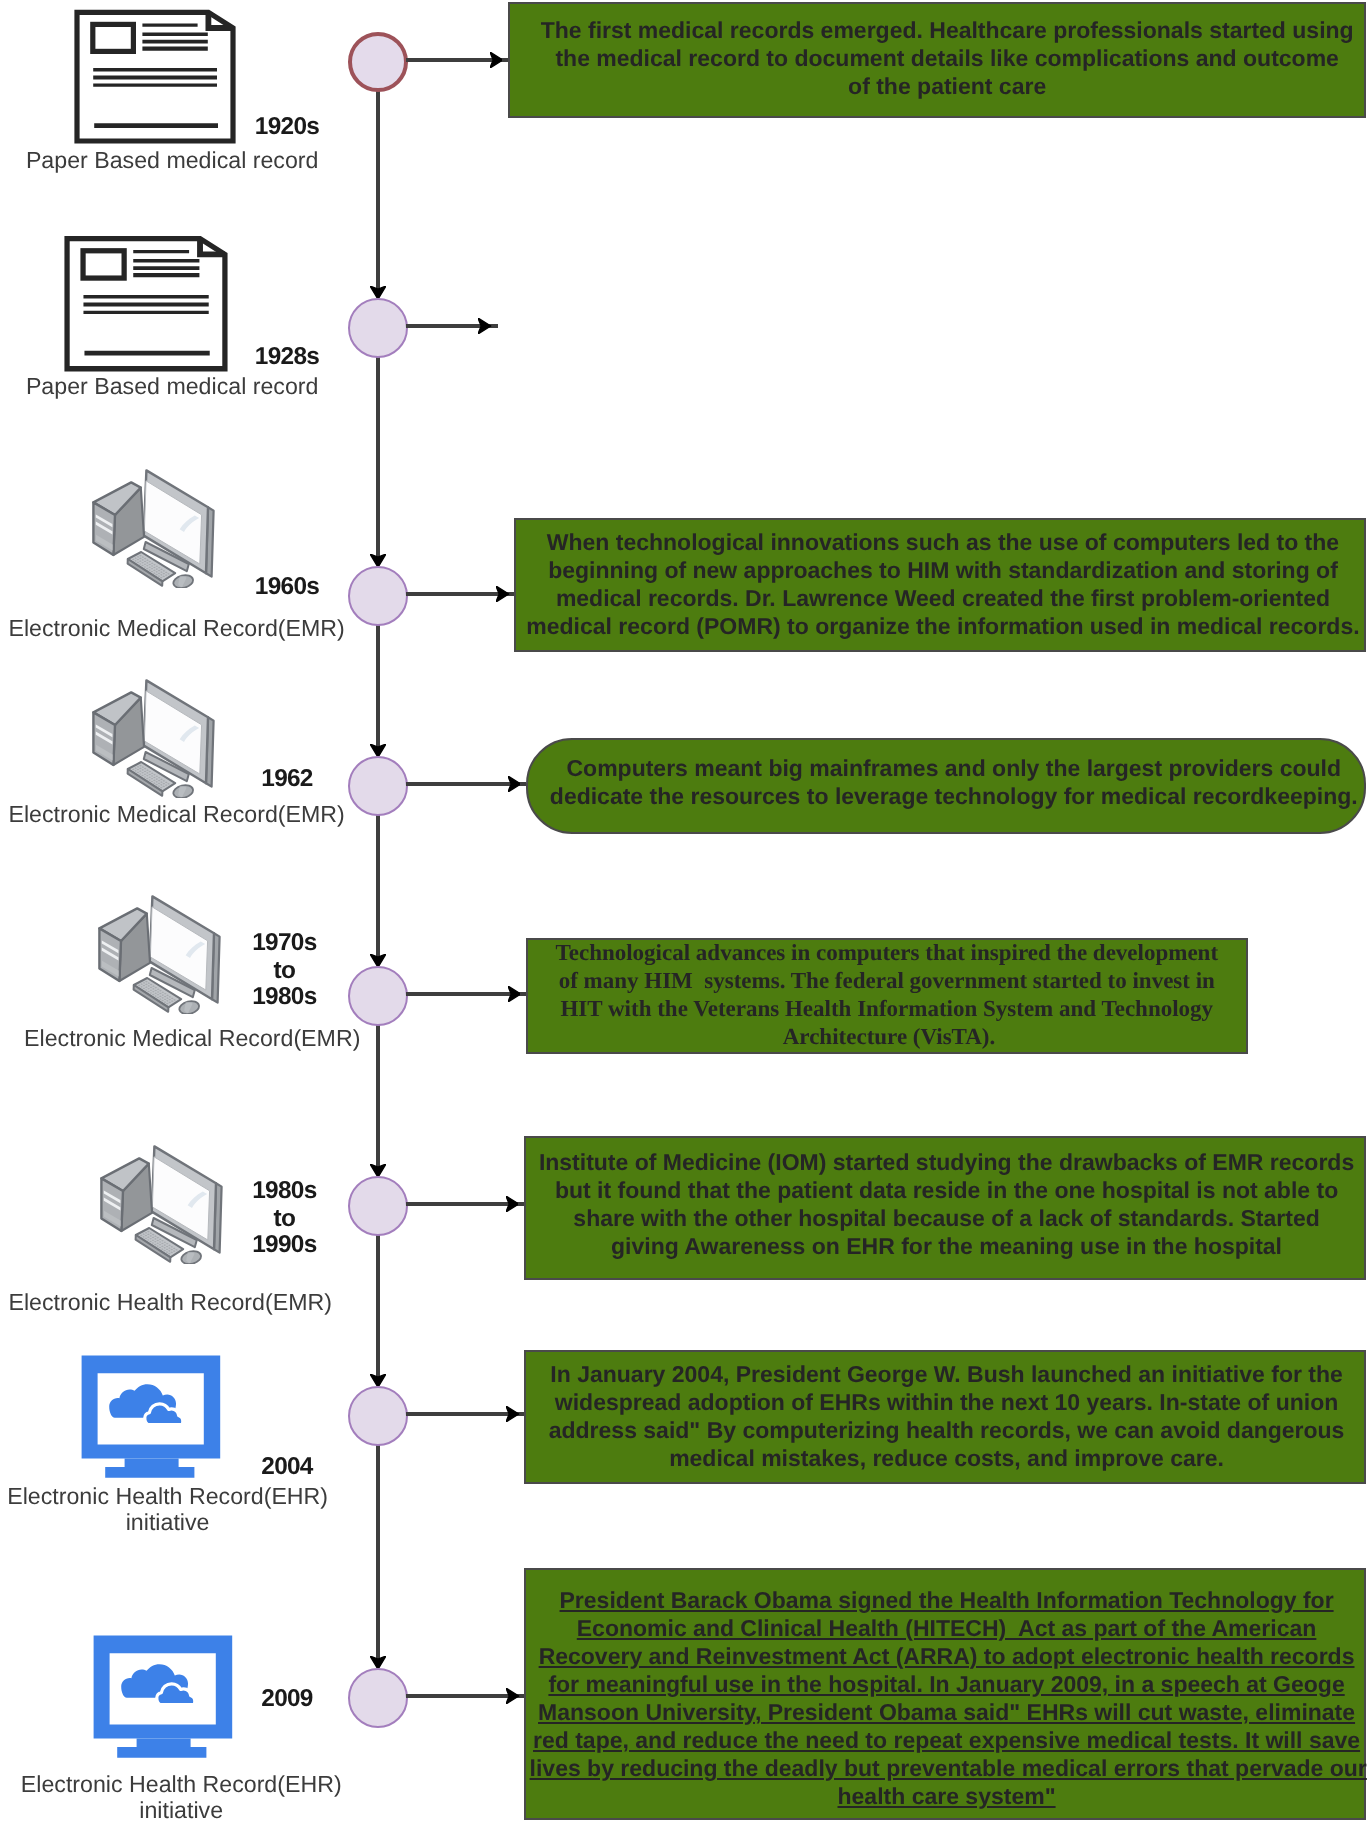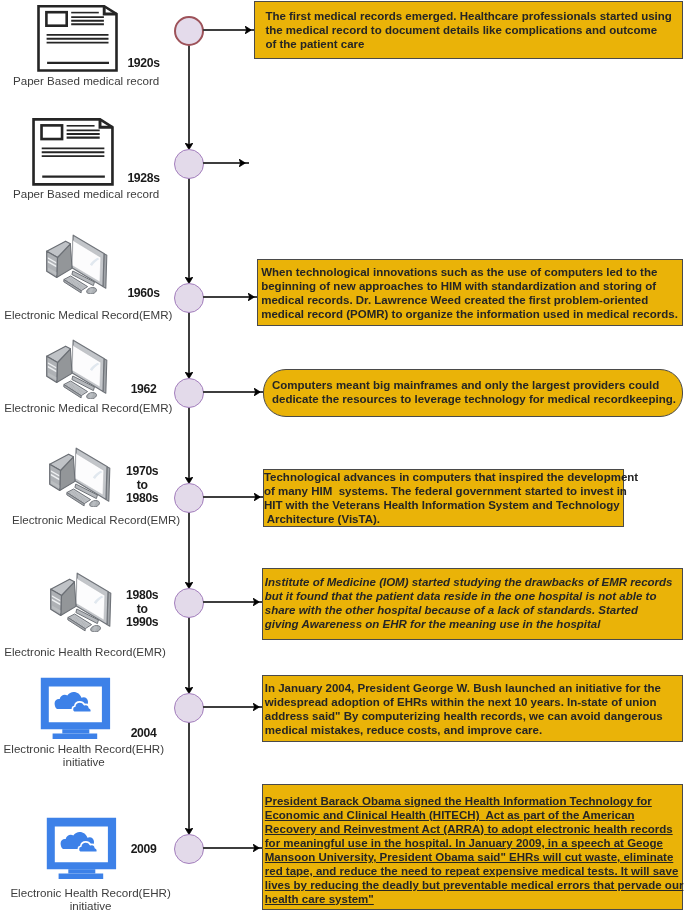--- a/index.html
+++ b/index.html
@@ -13,22 +13,22 @@
   .node{position:absolute;width:30px;height:30px;border-radius:50%;
         background:#e3daea;border:1.6px solid #a37ebd;box-sizing:border-box;}
   .node.first{border-color:#9d5259;border-width:2px;background:#e4dbeb;}
 
   
   .harrow{position:absolute;height:1.5px;background:#3e3e3e;}
   .harrow > svg{position:absolute;right:2.9px;top:50%;
         transform:translateY(-50%);display:block;}
 
   
-  .tbox{position:absolute;box-sizing:border-box;background:#eab308;
-        border:1.5px solid #4a4a4a;}
+  .tbox{position:absolute;box-sizing:border-box;background:#4d7c0f;
+        border:1.5px solid #4a4a4a;text-align:center;}
   .tbox p{margin:0;font-size:11.5px;line-height:14px;color:#252525;
           font-weight:bold;white-space:pre;letter-spacing:0;}
 
   
   .year{position:absolute;font-weight:bold;font-size:12.2px;color:#1a1a1a;
         text-align:center;line-height:13.6px;white-space:pre;letter-spacing:-0.35px;}
   .caption{position:absolute;font-size:11.6px;color:#3c3c3c;text-align:center;
            line-height:12.6px;white-space:pre;}
   .iconbox{position:absolute;}
   .spine-arrow{position:absolute;left:184.8px;width:8px;height:6.6px;line-height:0;}
@@ -265,21 +265,21 @@
     <div class="spine" style="top: 511.5px; height: 75.5px;"></div>
     <div class="spine-arrow" style="top: 581.5px;"><svg width="8" height="6.6" viewBox="0 0 8 6.6">
         <path d="M4 6.6 L0 0 L4 1.6 L8 0 Z" fill="#000" stroke="#000" stroke-width="0.7" stroke-linejoin="round"></path>
       </svg></div>
     <div class="node" style="left: 174px; top: 482.5px;"></div>
     <div class="harrow" style="left: 203px; top: 496.4px; width: 59.9px;">
       <svg width="6.4" height="8" viewBox="0 0 6.4 8">
         <path d="M6.4 4 L0 8 L1.6 4 L0 0 Z" fill="#000" stroke="#000" stroke-width="0.7" stroke-linejoin="round"></path>
       </svg>
     </div>
-    <div class="tbox" style="left: 262.9px; top: 469.4px; width: 361px; height: 57.5px;">
+    <div class="tbox" style="left: 262.9px; top: 469.4px; width: 361px; height: 57.5px; font-family: Liberation Serif, serif;">
       <p>Technological advances in computers that inspired the development
 of many HIM  systems. The federal government started to invest in
 HIT with the Veterans Health Information System and Technology
  Architecture (VisTA).</p>
     </div>
     <div class="iconbox" style="left: 38.7px; top: 438.6px; width: 80px; height: 68px;"><svg width="100%" height="100%" viewBox="0 0 80 68" preserveAspectRatio="xMidYMid meet">
         <use href="#icon-desktop"></use>
       </svg></div>
     <div class="year" style="left: 102.2px; top: 465px; width: 80px;">1970s
 to
@@ -289,21 +289,21 @@
     <div class="spine-arrow" style="top: 686.5px;"><svg width="8" height="6.6" viewBox="0 0 8 6.6">
         <path d="M4 6.6 L0 0 L4 1.6 L8 0 Z" fill="#000" stroke="#000" stroke-width="0.7" stroke-linejoin="round"></path>
       </svg></div>
     <div class="node" style="left: 174px; top: 587.5px;"></div>
     <div class="harrow" style="left: 203px; top: 601.4px; width: 59.1px;">
       <svg width="6.4" height="8" viewBox="0 0 6.4 8">
         <path d="M6.4 4 L0 8 L1.6 4 L0 0 Z" fill="#000" stroke="#000" stroke-width="0.7" stroke-linejoin="round"></path>
       </svg>
     </div>
     <div class="tbox" style="left: 262.1px; top: 567.9px; width: 420.7px; height: 72px;">
-      <p style="padding: 6.5px 0px 0px 1.7px; font-style: italic;">Institute of Medicine (IOM) started studying the drawbacks of EMR records
+      <p style="padding: 6.5px 0px 0px 1.7px;">Institute of Medicine (IOM) started studying the drawbacks of EMR records
 but it found that the patient data reside in the one hospital is not able to
 share with the other hospital because of a lack of standards. Started
 giving Awareness on EHR for the meaning use in the hospital</p>
     </div>
     <div class="iconbox" style="left: 40.4px; top: 563.8px; width: 80px; height: 68px;"><svg width="100%" height="100%" viewBox="0 0 80 68" preserveAspectRatio="xMidYMid meet">
         <use href="#icon-desktop"></use>
       </svg></div>
     <div class="year" style="left: 102.2px; top: 589px; width: 80px;">1980s
 to
 1990s</div>

